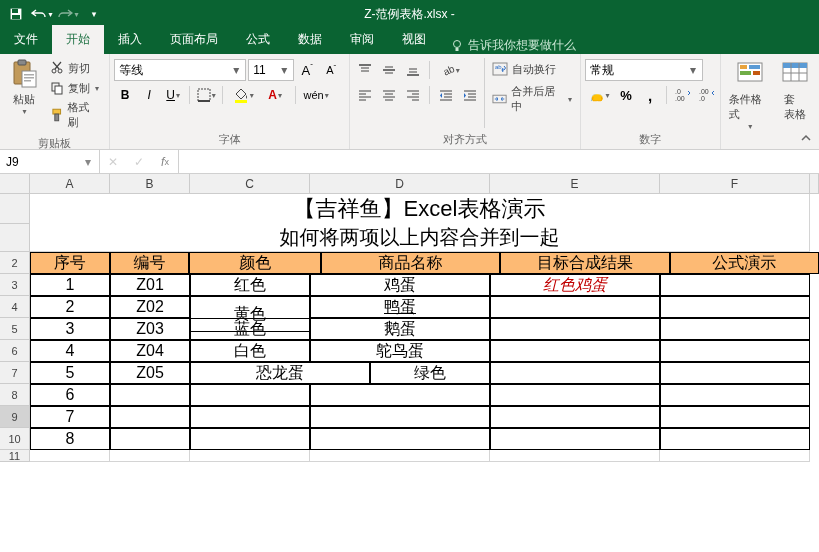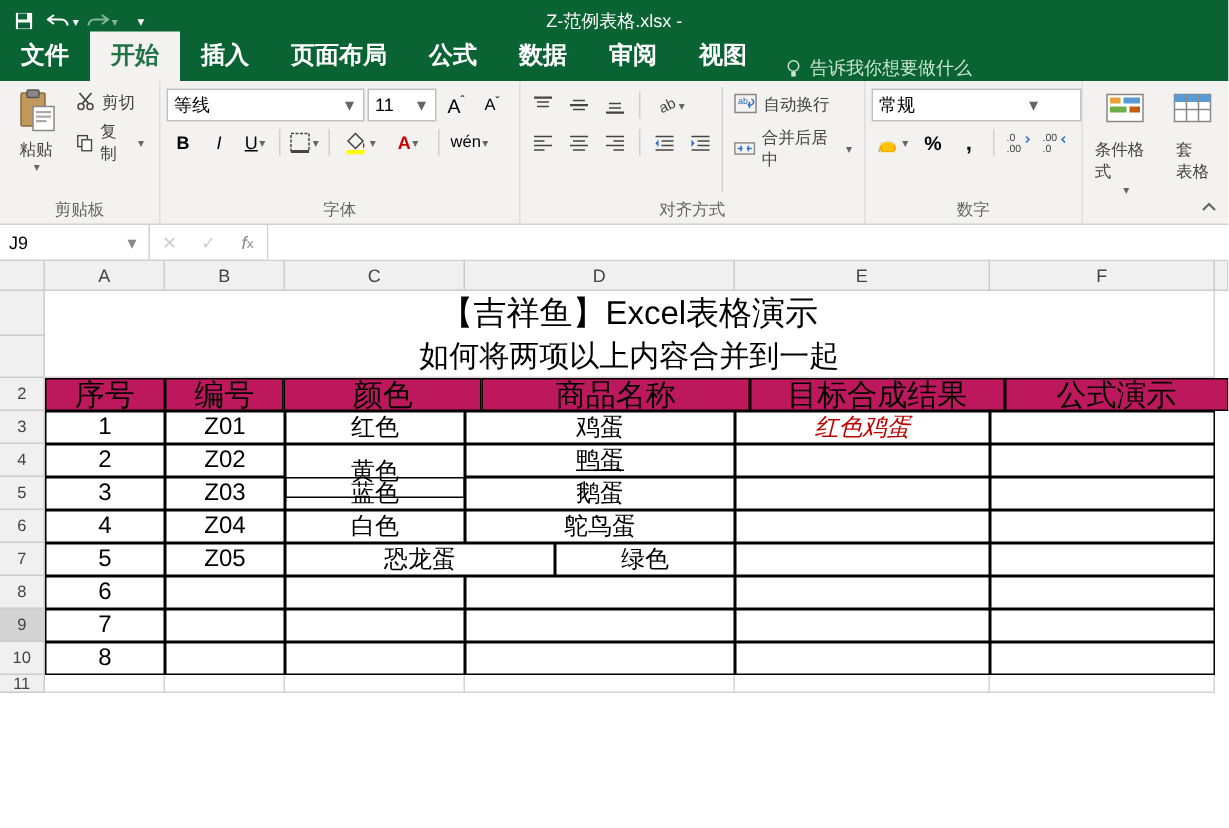--- a/index.html
+++ b/index.html
@@ -7,21 +7,21 @@
   svg { display: block; }
   
   
   .titlebar { height: 28px; background: #0a6332; color: #fff; display: flex; align-items: center; padding: 0 4px; }
   .qat { display: flex; align-items: center; gap: 2px; }
   .qat-item { width: 24px; height: 24px; display: flex; align-items: center; justify-content: center; cursor: pointer; }
   .title-text { position: absolute; left: 50%; transform: translateX(-50%); font-size: 12px; color: #fff; }
 
   
   .menutabs { height: 26px; background: #0a6332; display: flex; align-items: flex-end; color: #fff; }
-  .menutab { padding: 6px 14px 6px; font-size: 16px; cursor: pointer; font-weight: bold; }
+  .menutab { padding: 6px 14px 6px; font-size: 12px; cursor: pointer; }
   .menutab.file { background: #0a6332; }
   .menutab.active { background: #f3f2f1; color: #217346; }
   .tellme { display: flex; align-items: center; gap: 4px; color: #c9e6d3; padding: 0 10px; font-size: 12px; }
   
   
   .ribbon { height: 96px; background: #f3f2f1; border-bottom: 1px solid #d0d0d0; display: flex; position: relative; }
   .ribbon-collapse { position: absolute; right: 4px; bottom: 2px; width: 18px; height: 18px; display:flex; align-items:center; justify-content:center; cursor:pointer;}
   .group { display: flex; flex-direction: column; padding: 2px 4px 0; border-right: 1px solid #dedede; }
   .group-body { flex: 1; display: flex; align-items: flex-start; }
   .group-label { text-align: center; font-size: 11px; color: #666; padding: 2px 0 2px; position: relative; }
@@ -55,21 +55,21 @@
   .corner { position: absolute; left: 0; top: 0; width: 30px; height: 20px; background: #f0f0f0; border-right: 1px solid #ccc; border-bottom: 1px solid #ccc; z-index:3;}
   .col-headers { position: absolute; left: 30px; top: 0; right: 0; height: 20px; display: flex; z-index:2;}
   .col-h { background: #f0f0f0; border-right: 1px solid #ccc; border-bottom: 1px solid #ccc; text-align: center; font-size: 12px; color: #444; line-height: 20px; }
   .row-headers { position: absolute; left: 0; top: 20px; width: 30px; z-index:2;}
   .row-h { background: #f0f0f0; border-right: 1px solid #ccc; border-bottom: 1px solid #ccc; text-align: center; font-size: 11px; color: #444; }
   .row-h.sel { background: #d3d3d3; }
   .cells { position: absolute; left: 30px; top: 20px; right:0;}
   .cell-row { display: flex; }
   .cell { border-right: 1px solid #d4d4d4; border-bottom: 1px solid #d4d4d4; font-size: 16px; display:flex; align-items:center; justify-content:center; overflow:hidden; white-space:nowrap;}
   .title-cell { font-size: 22px; justify-content: center; }
-  .hdr-cell { background: #be185d; font-size: 20px; font-weight: 400; color: #000; border: 1px solid #000 !important; }
+  .hdr-cell { background: #fdba74; font-size: 16px; font-weight: 400; color: #000; border: 1px solid #000 !important; }
   .data-cell { border: 1px solid #000 !important; font-size: 16px; }
   .red-text { color: #c00000; font-style: italic; }
 </style>
 </head>
 <body>
 
 <div class="titlebar">
   <div class="qat">
     <div class="qat-item">
       <svg width="16" height="16" viewBox="0 0 16 16">
@@ -144,20 +144,27 @@
             <span>剪切</span>
           </div>
         <div class="small-btn">
             <svg width="14" height="14" viewBox="0 0 14 14">
               <rect x="2" y="2" width="7" height="8" fill="none" stroke="#444"></rect>
               <rect x="5" y="5" width="7" height="8" fill="#fff" stroke="#444"></rect>
             </svg>
             <span>复制</span>
             <span class="dd-arrow">▾</span>
           </div>
+        <div class="small-btn">
+            <svg width="14" height="14" viewBox="0 0 14 14">
+              <rect x="3" y="1" width="8" height="5" fill="#f5c242" stroke="#b58a1e"></rect>
+              <rect x="5" y="6" width="4" height="7" fill="#888" stroke="#555"></rect>
+            </svg>
+            <span>格式刷</span>
+          </div>
       </div>
     </div>
     <div class="group-label">剪贴板</div>
   </div>
 
   <div class="group" style="min-width:240px">
     <div class="group-body col" style="gap:3px; padding-top:3px">
       <div class="small-row">
         <div class="combo" style="width:132px">
             <input style="width: 114px;" value="等线">
@@ -318,21 +325,21 @@
             <span>合并后居中</span>
             <span class="dd-arrow">▾</span>
           </div>
       </div>
     </div>
     <div class="group-label">对齐方式</div>
   </div>
 
   <div class="group" style="min-width:130px">
     <div class="group-body col" style="gap:3px;padding-top:3px">
-      <div class="combo" style="width:140px">
+      <div class="combo" style="width:118px">
           <input style="width: 100px;" value="常规">
           <span class="arrow">▾</span>
         </div>
       <div class="small-row">
         <div class="sq-btn" style="width:28px">
             <svg width="16" height="14" viewBox="0 0 16 14">
               <text x="1" y="11" font-size="11" fill="#444">👝</text>
             </svg>
             <span class="dd-arrow">▾</span>
           </div>

